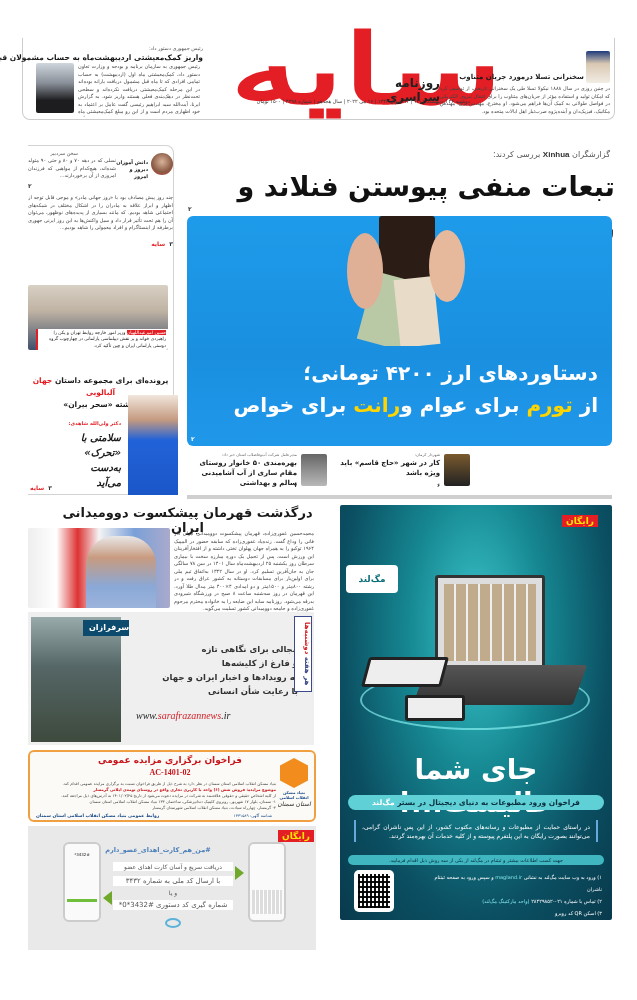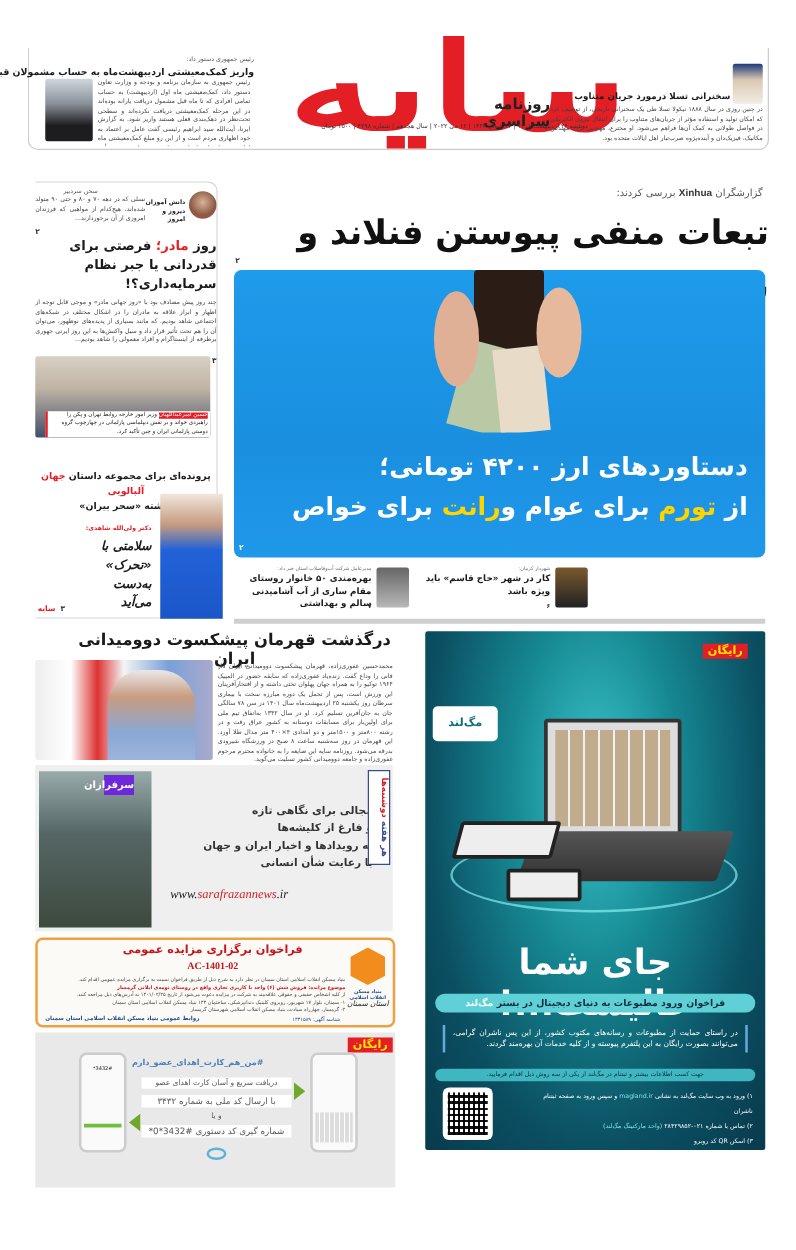--- a/index.html
+++ b/index.html
@@ -38,21 +38,21 @@
   .sub .p { position: absolute; right: 30px; top: 30px; font-size: 5px; }
   .gray-bar { left: 187px; top: 495px; width: 425px; height: 4px; background: #cfcfcf; }
   .sidebox { left: 28px; top: 145px; width: 146px; height: 350px; border: 1px solid #d3d3d3; border-left: none; border-radius: 0 8px 8px 0; }
 
   
   .obit-title { left: 60px; top: 505px; width: 255px; font-size: 13px; font-weight: bold; text-align: center; }
   .obit-photo { left: 28px; top: 528px; width: 142px; height: 80px; background: linear-gradient(90deg, #eee 0%, #fff 20%, #d33 35%, #f4f4f4 50%, #7aa0d8 75%, #aac 100%); }
   .obit-text { left: 174px; top: 530px; width: 140px; }
   .sar { left: 28px; top: 612px; width: 286px; height: 133px; background: #efefef; }
   .sar-cover { position: absolute; left: 3px; top: 5px; width: 90px; height: 125px; background: linear-gradient(180deg, #9aa 0%, #566 40%, #3d4a3d 100%); }
-  .sar-logo { position: absolute; left: 55px; top: 8px; width: 24px; height: 16px; background: #6d28d9; color: #fff; font-size: 8px; font-weight: bold; text-align: right; line-height: 16px; }
+  .sar-logo { position: absolute; left: 55px; top: 8px; width: 46px; height: 16px; background: #0c4a6e; color: #fff; font-size: 8px; font-weight: bold; text-align: right; line-height: 16px; }
   .sar-lines { position: absolute; left: 130px; top: 30px; width: 140px; text-align: right; font-size: 8.5px; line-height: 14px; font-weight: bold; color: #333; }
   .sar-url { position: absolute; left: 108px; top: 98px; font-size: 10px; font-style: italic; font-weight: normal; font-family: "Liberation Serif", serif; direction: ltr; color: #222; }
   .sar-url .r { color: #d31f26; }
   .sar-tab { position: absolute; right: 2px; top: 4px; width: 18px; height: 76px; background: #fff; border: 1px solid #3a4a8a; writing-mode: vertical-rl; font-size: 7px; font-weight: bold; color: #3a4a8a; text-align: center; }
   .sar-tab .r { color: #d31f26; }
 
   .tender { left: 28px; top: 750px; width: 288px; height: 72px; border: 2px solid #f0a040; border-radius: 6px; background: #fbfaf6; }
   .tender-logo { position: absolute; right: 6px; top: 6px; width: 28px; height: 30px; background: #f28c1d; clip-path: polygon(50% 0, 100% 25%, 100% 75%, 50% 100%, 0 75%, 0 25%); }
   .tender-title { position: absolute; left: 40px; top: 3px; width: 200px; text-align: center; font-size: 9px; font-weight: bold; color: #c8151b; }
   .tender-code { position: absolute; left: 40px; top: 16px; width: 200px; text-align: center; font-size: 8px; font-weight: bold; color: #c8151b; font-family: "Liberation Serif", serif; direction: ltr; }
@@ -156,25 +156,20 @@
 
 <div class="abs" style="left:28px; top:150px; width:145px; height:40px;">
   <div class="kicker" style="position:absolute; right:95px; top:0;">سخن سردبیر</div>
   <div class="photo" style="position:absolute; right:0; top:3px; width:22px; height:22px; border-radius:50%; background:radial-gradient(circle at 50% 40%,#d9b39a 0%,#8a5a44 60%,#c44 100%);"></div>
   <div style="position:absolute; right:25px; top:9px; width:32px; font-size:5px; font-weight:bold; line-height:7px;">دانش آموزان دیروز و امروز</div>
   <div class="tiny" style="position:absolute; left:0; top:7px; width:88px; height:22px; overflow:hidden;">نسلی که در دهه ۷۰ و ۸۰ و حتی ۹۰ متولد شده‌اند، هیچ‌کدام از مواهبی که فرزندان امروزی از آن برخوردارند...</div>
   <div class="pg" style="position:absolute; left:0; top:32px;">۲</div>
 </div>
 
 <div class="abs" style="left:28px; top:190px; width:145px; height:90px;">
-  <div style="font-size:10.5px; font-weight:bold; text-align:right; line-height:15px;">
-    <span>روز</span>
-    <span style="color:#e31e24;">مادر؛</span>
-    <span>فرصتی برای قدردانی یا جبر نظام سرمایه‌داری؟!</span>
-  </div>
   <div class="tiny" style="margin-top:4px; height:44px; overflow:hidden;">چند روز پیش مصادف بود با «روز جهانی مادر» و موجی قابل توجه از اظهار و ابراز علاقه به مادران را در اشکال مختلف در شبکه‌های اجتماعی شاهد بودیم. که مانند بسیاری از پدیده‌های نوظهور، می‌توان آن را هم تحت تأثیر قرار داد و سیل واکنش‌ها به این روز ایرنی جهوری برطرفه از اینستاگرام و افراد معمولی را شاهد بودیم...</div>
   <div class="pg" style="margin-top:2px;">
     <span>۳</span>
     <span class="brand">سایه</span>
   </div>
 </div>
 
 <div class="abs photo" style="left:28px; top:285px; width:140px; height:65px; background:linear-gradient(180deg,#d8d0c4 0%,#bfb3a3 40%,#404f6b 100%);">
   <div style="position:absolute; left:8px; bottom:0; width:132px; background:#fff; padding:1px 2px; font-size:4.5px; line-height:6.5px; text-align:right; border-left:2px solid #e31e24;">
     <span style="background:#e31e24; color:#fff;">حسین امیرعبداللهیان</span>

